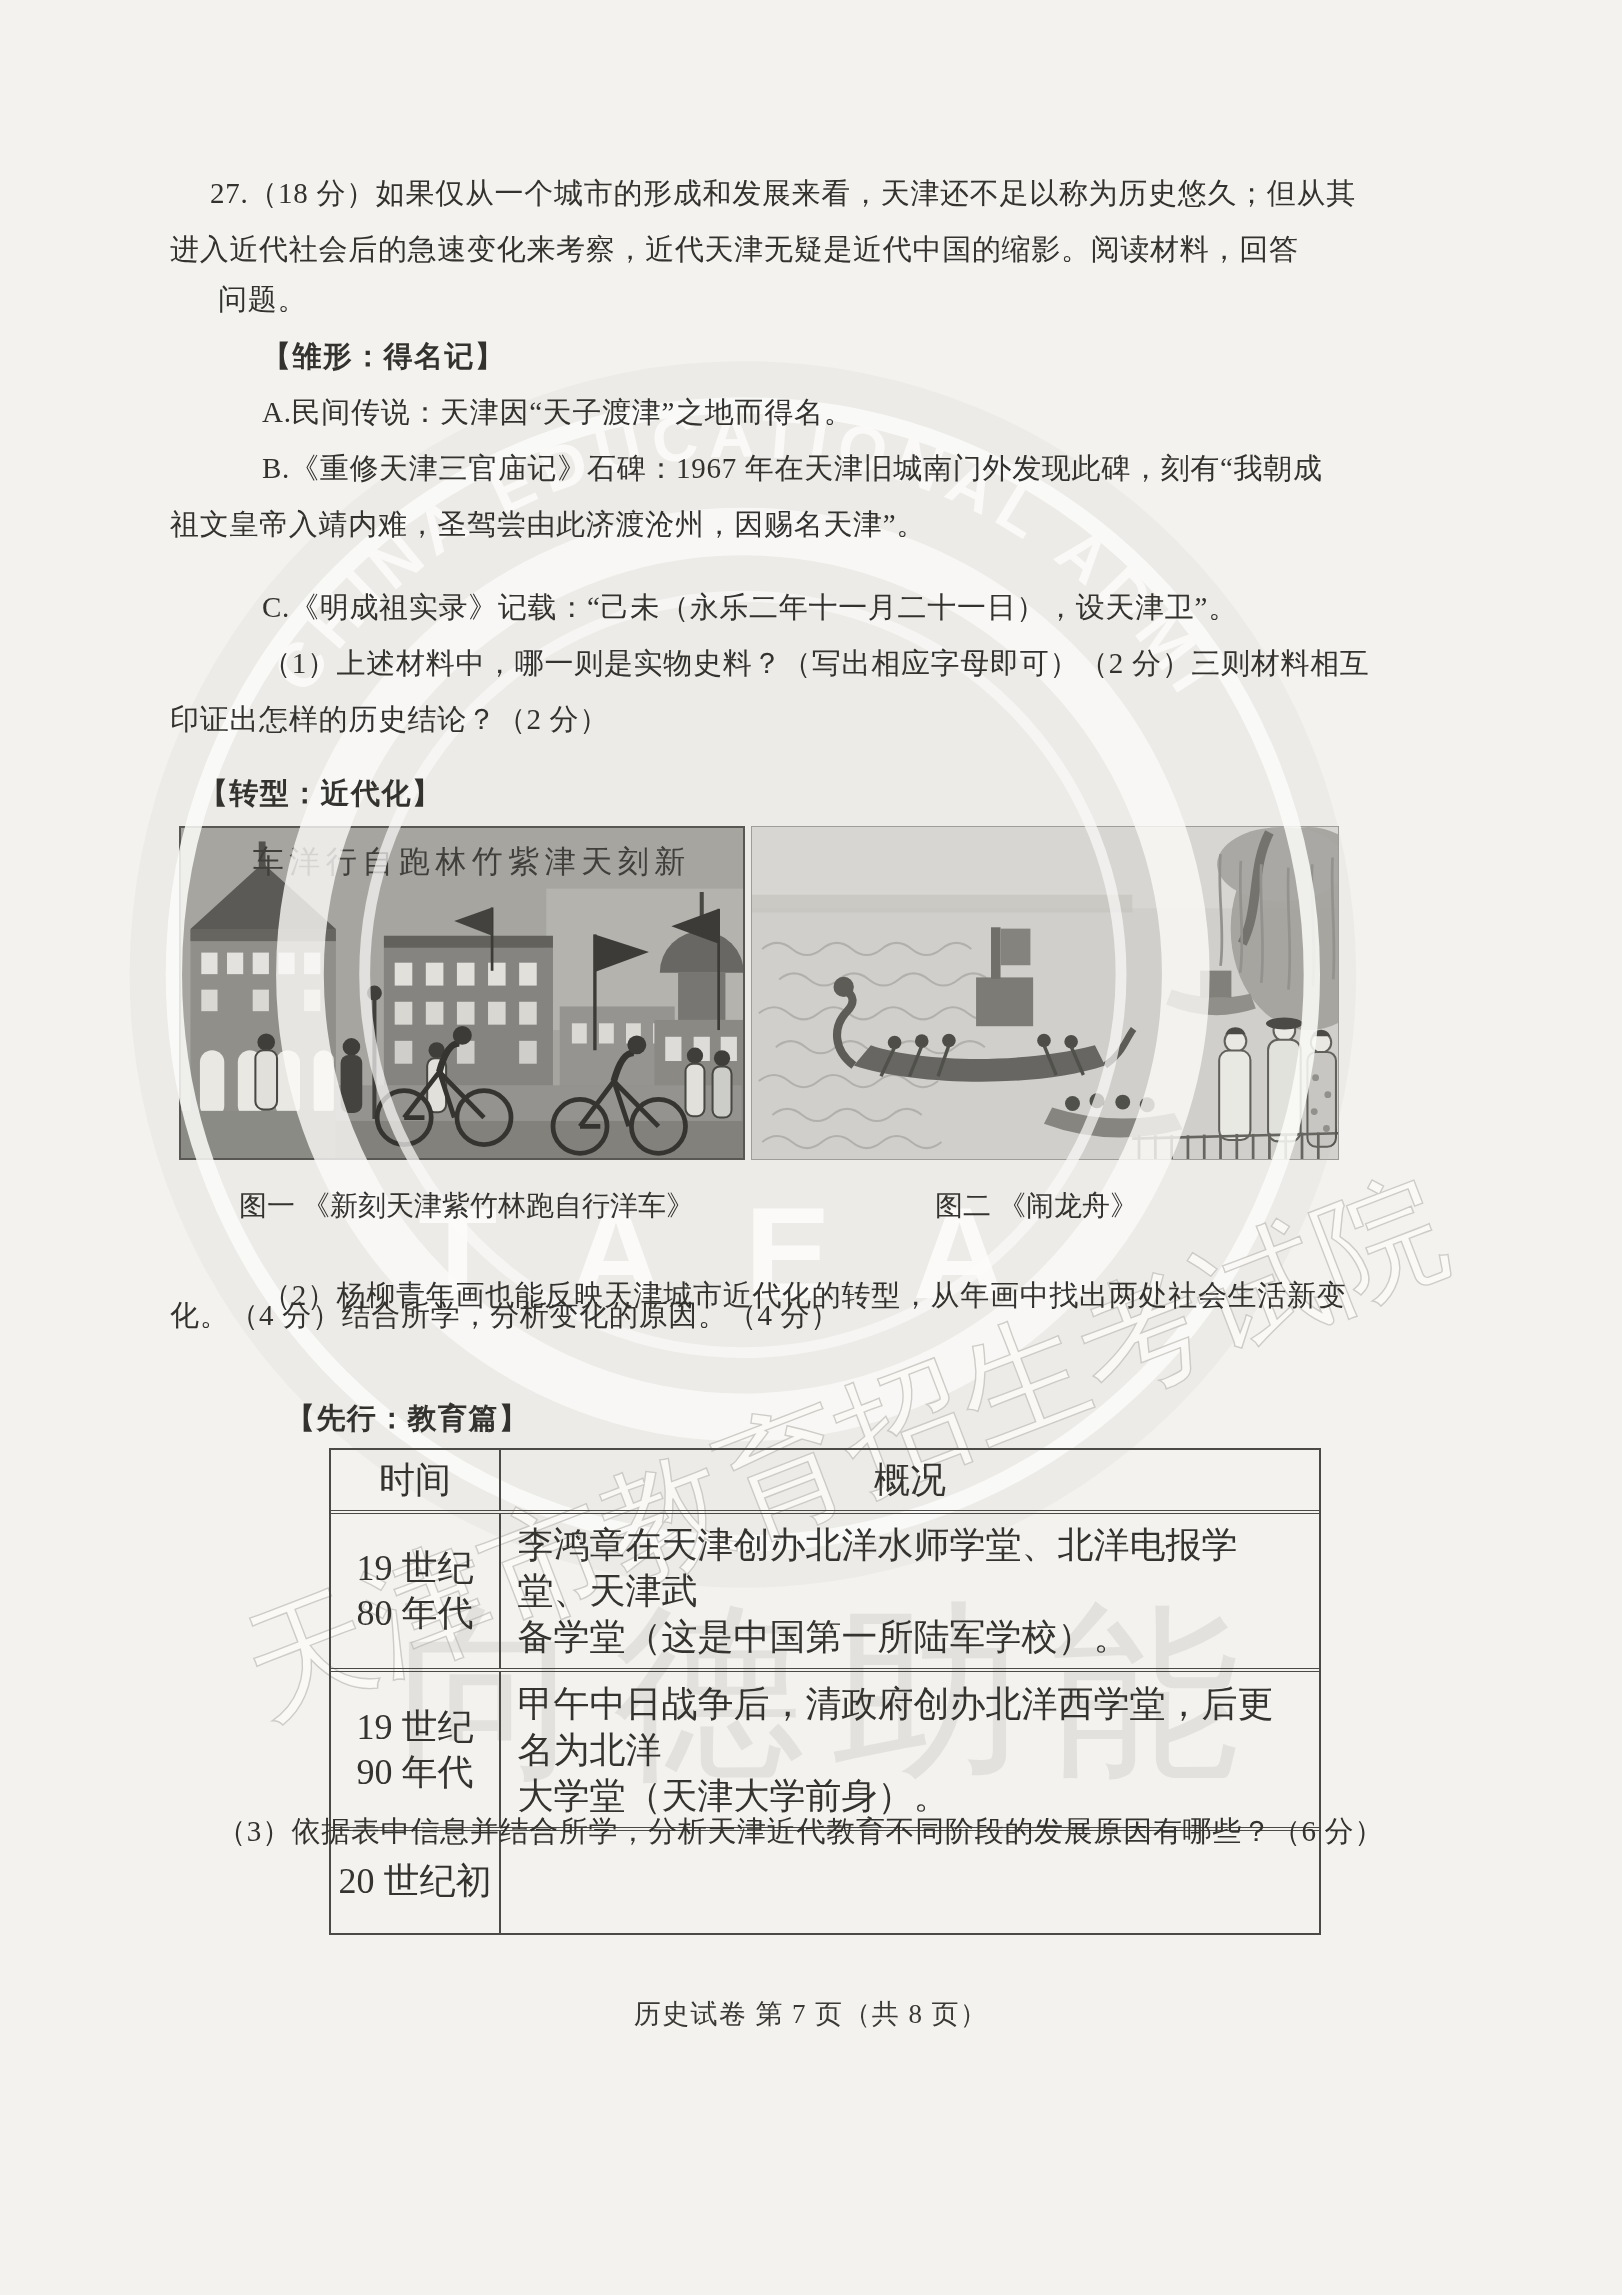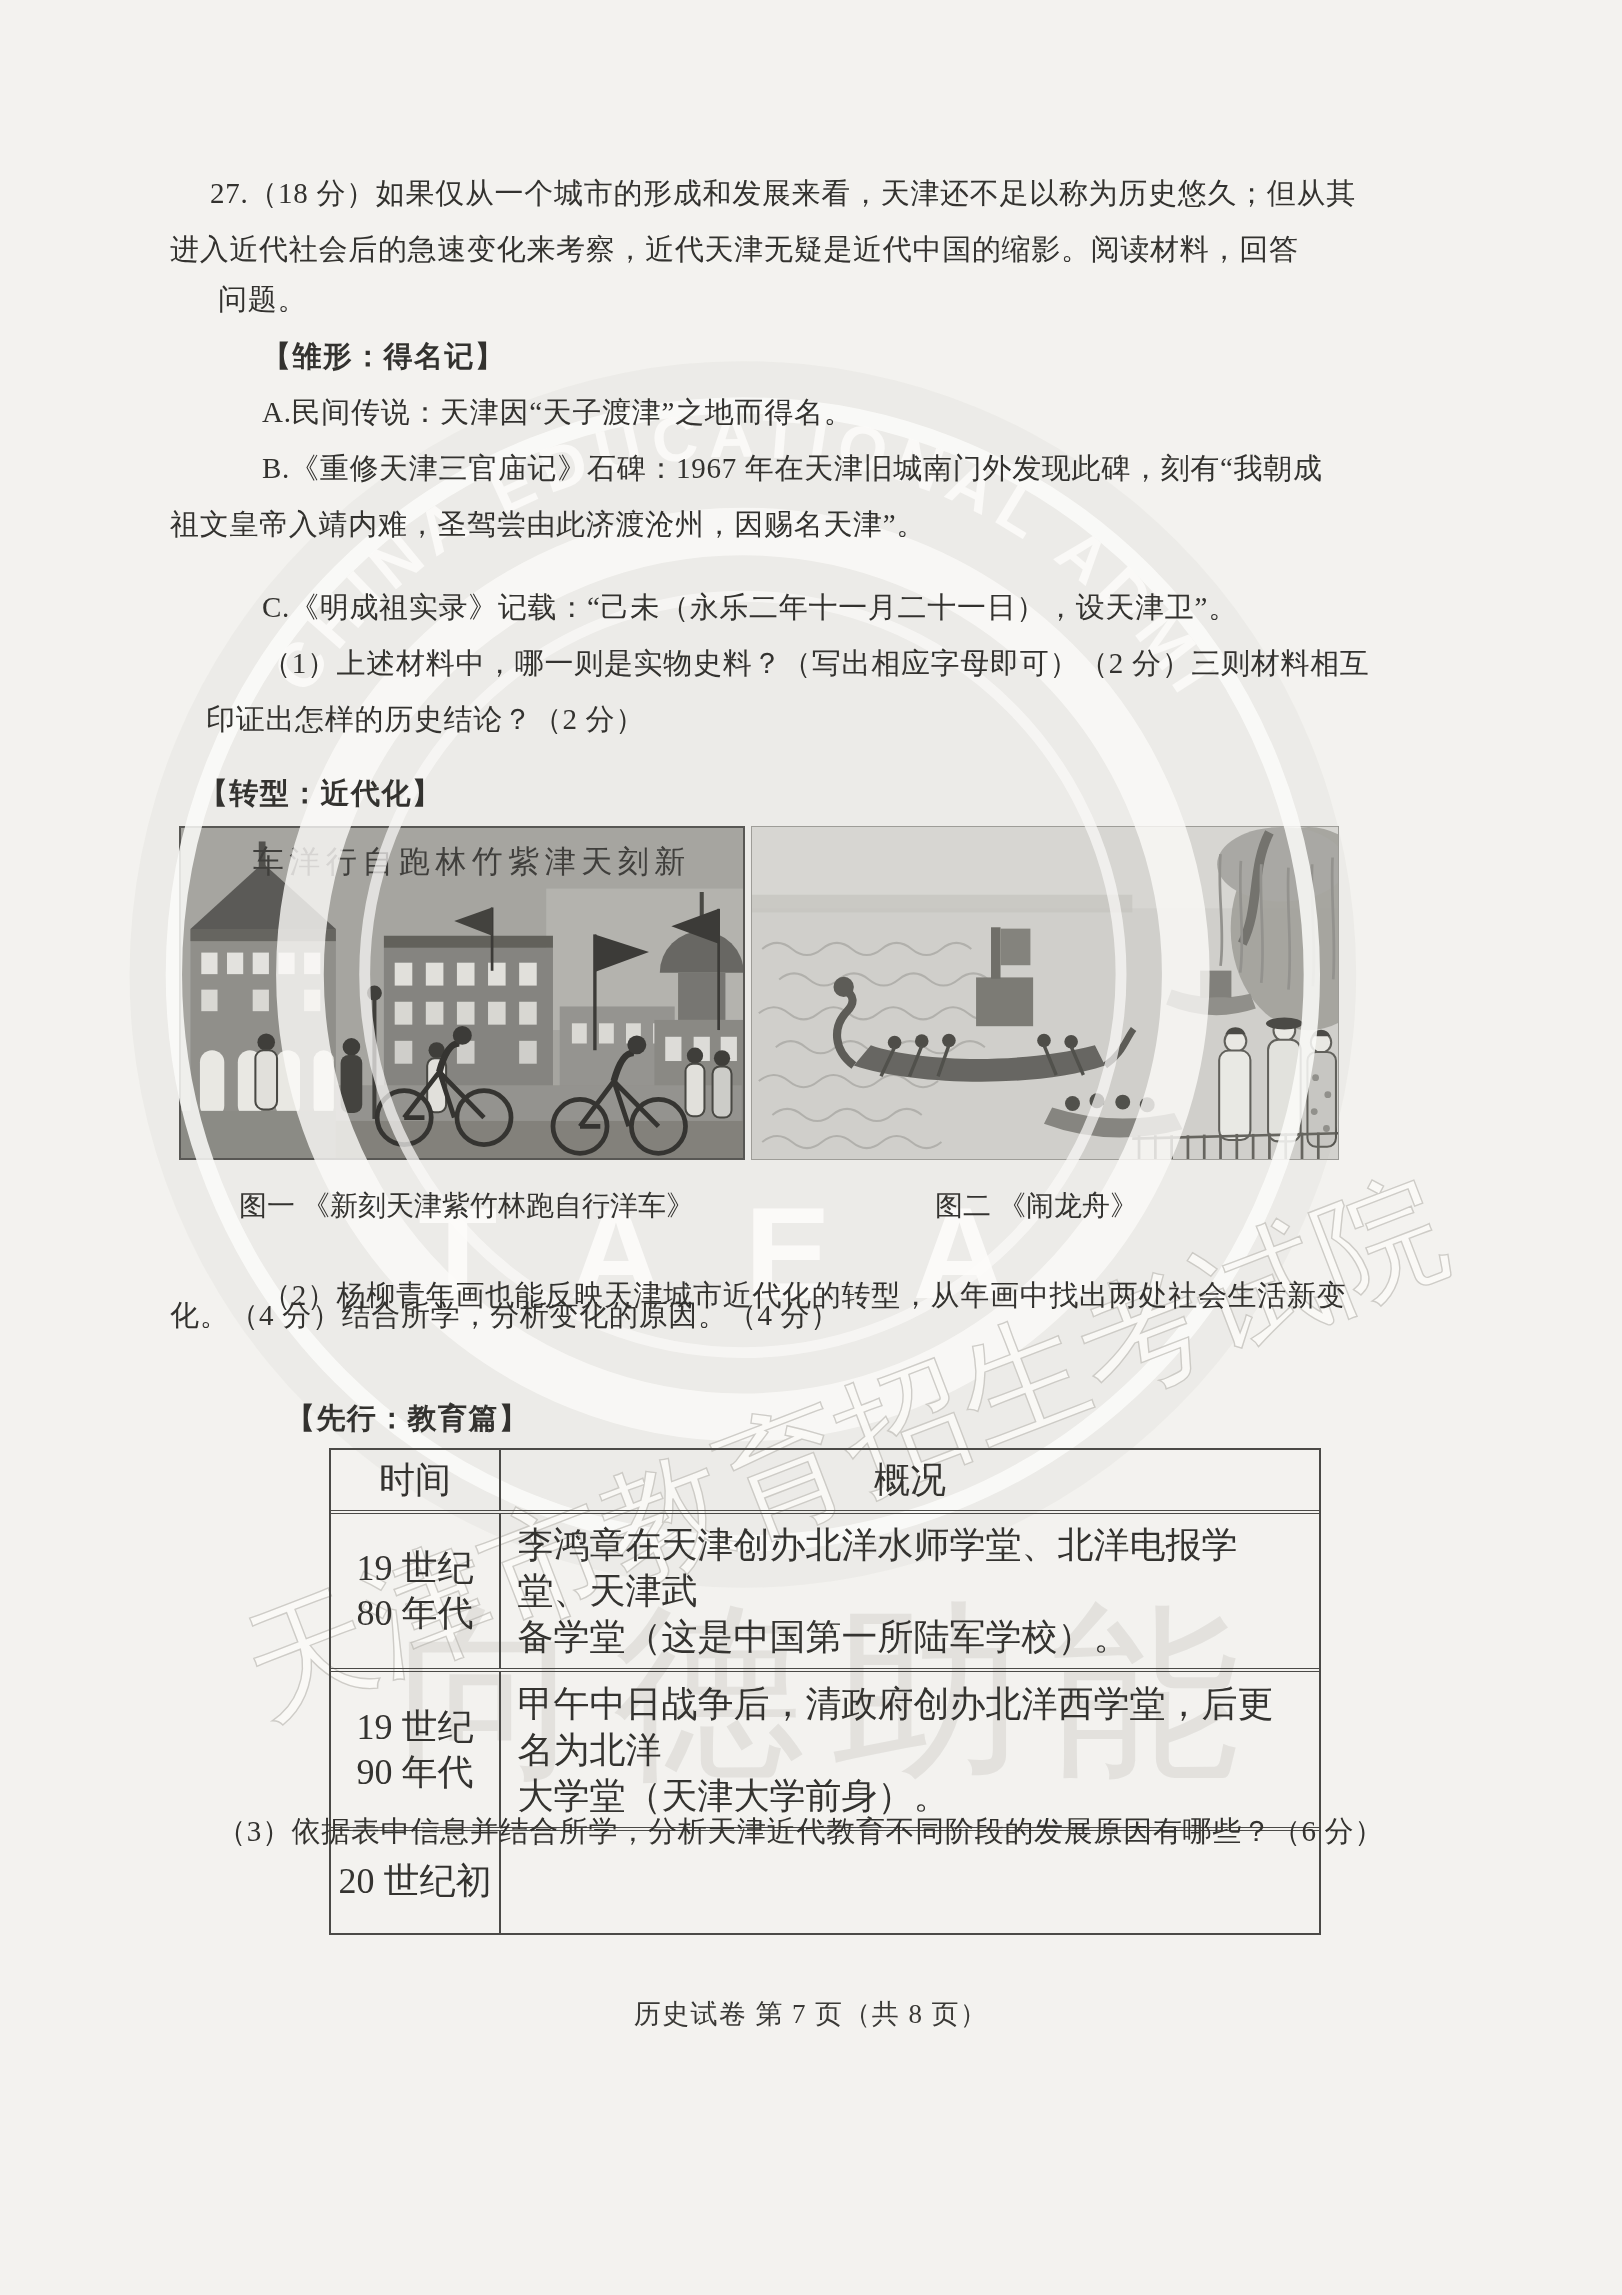--- a/index.html
+++ b/index.html
@@ -305,21 +305,21 @@
     <div class="line" style="left:210px;top:176px;">27.（18 分）如果仅从一个城市的形成和发展来看，天津还不足以称为历史悠久；但从其</div>
     <div class="line" style="left:170px;top:232px;">进入近代社会后的急速变化来考察，近代天津无疑是近代中国的缩影。阅读材料，回答</div>
     <div class="line" style="left:170px;top:282px;margin-left:48px;">问题。</div>
 
     <div class="line section-header" style="left:262px;top:339px;">【雏形：得名记】</div>
     <div class="line" style="left:262px;top:395px;">A.民间传说：天津因“天子渡津”之地而得名。</div>
     <div class="line" style="left:262px;top:451px;">B.《重修天津三官庙记》石碑：1967 年在天津旧城南门外发现此碑，刻有“我朝成</div>
     <div class="line" style="left:262px;top:590px;">C.《明成祖实录》记载：“己未（永乐二年十一月二十一日），设天津卫”。</div>
     <div class="line" style="left:170px;top:507px;">祖文皇帝入靖内难，圣驾尝由此济渡沧州，因赐名天津”。</div>
     <div class="line" style="left:262px;top:646px;">（1）上述材料中，哪一则是实物史料？（写出相应字母即可）（2 分）三则材料相互</div>
-    <div class="line" style="left:170px;top:702px;margin-left:36px;">印证出怎样的历史结论？（2 分）</div>
+    <div class="line" style="left:170px;top:702px;">印证出怎样的历史结论？（2 分）</div>
 
     <div class="line section-header" style="left:199px;top:776px;">【转型：近代化】</div>
 
     <div class="caption" style="left:239px;">图一 《新刻天津紫竹林跑自行洋车》</div>
     <div class="caption" style="left:935px;">图二 《闹龙舟》</div>
 
     <div class="line" style="left:262px;top:1242px;margin-top:36px;">（2）杨柳青年画也能反映天津城市近代化的转型，从年画中找出两处社会生活新变</div>
     <div class="line" style="left:170px;top:1298px;">化。（4 分）结合所学，分析变化的原因。（4 分）</div>
 
     <div class="line section-header" style="left:286px;top:1401px;">【先行：教育篇】</div>

